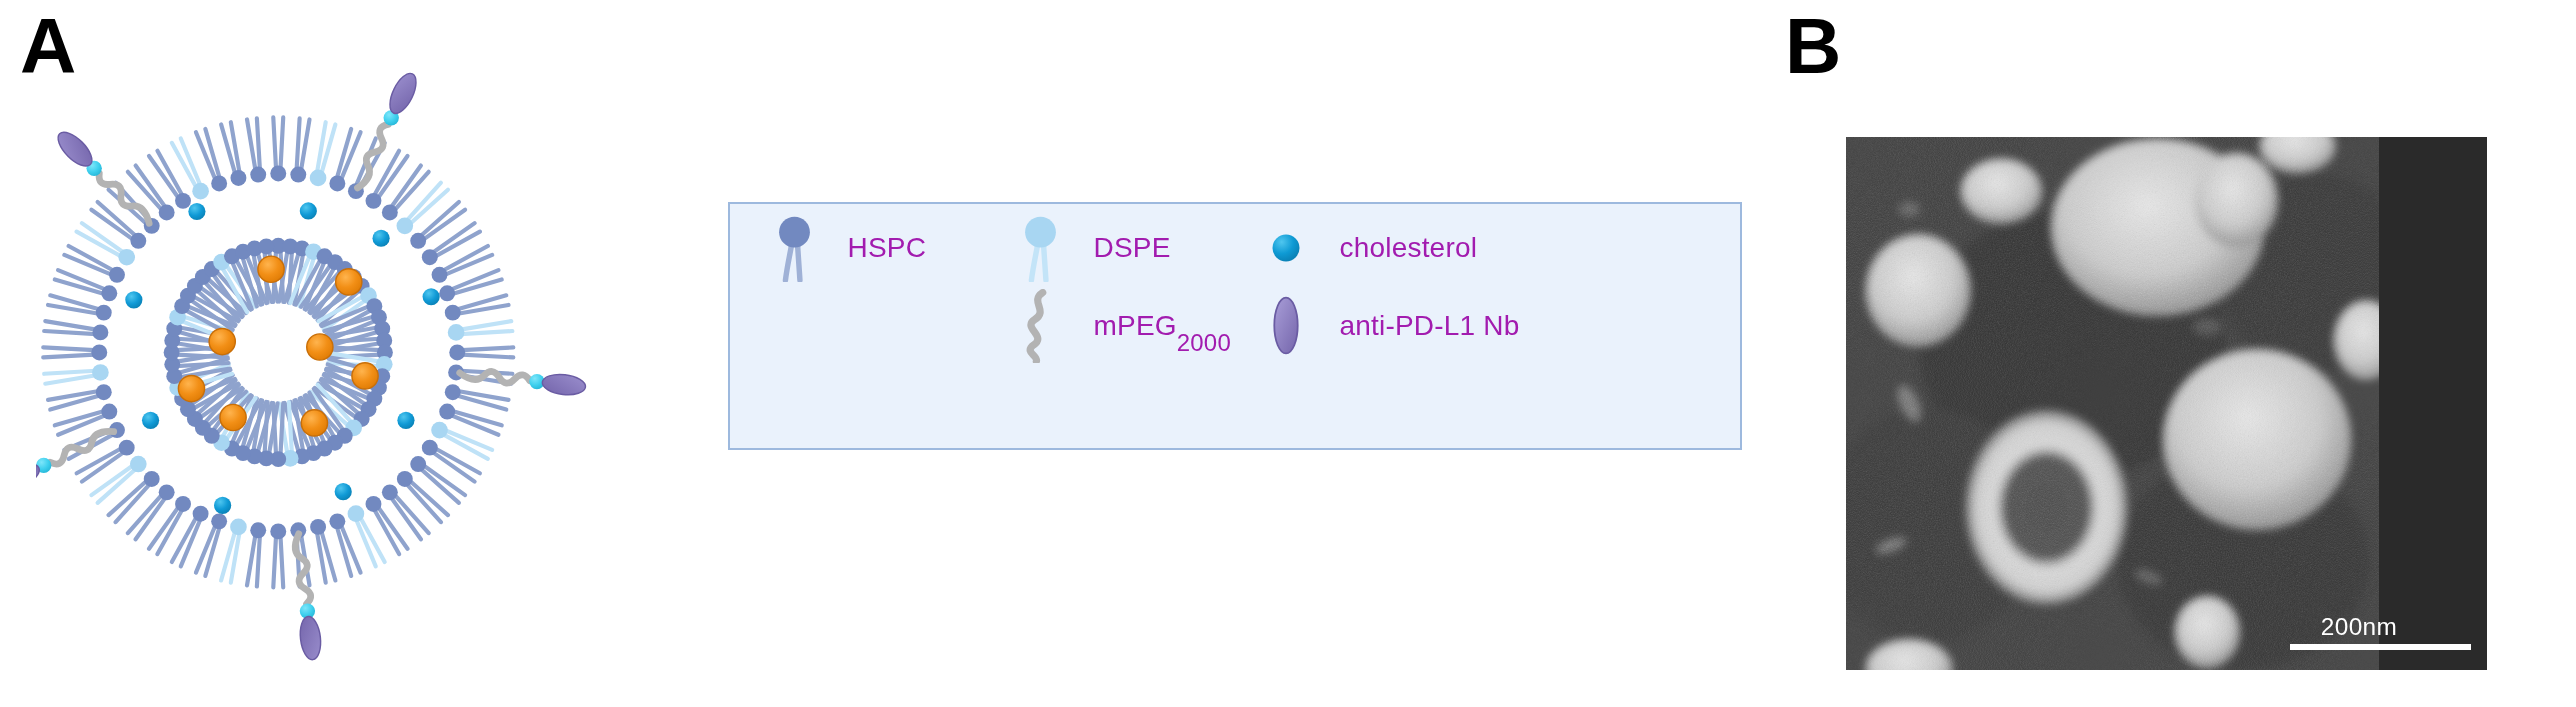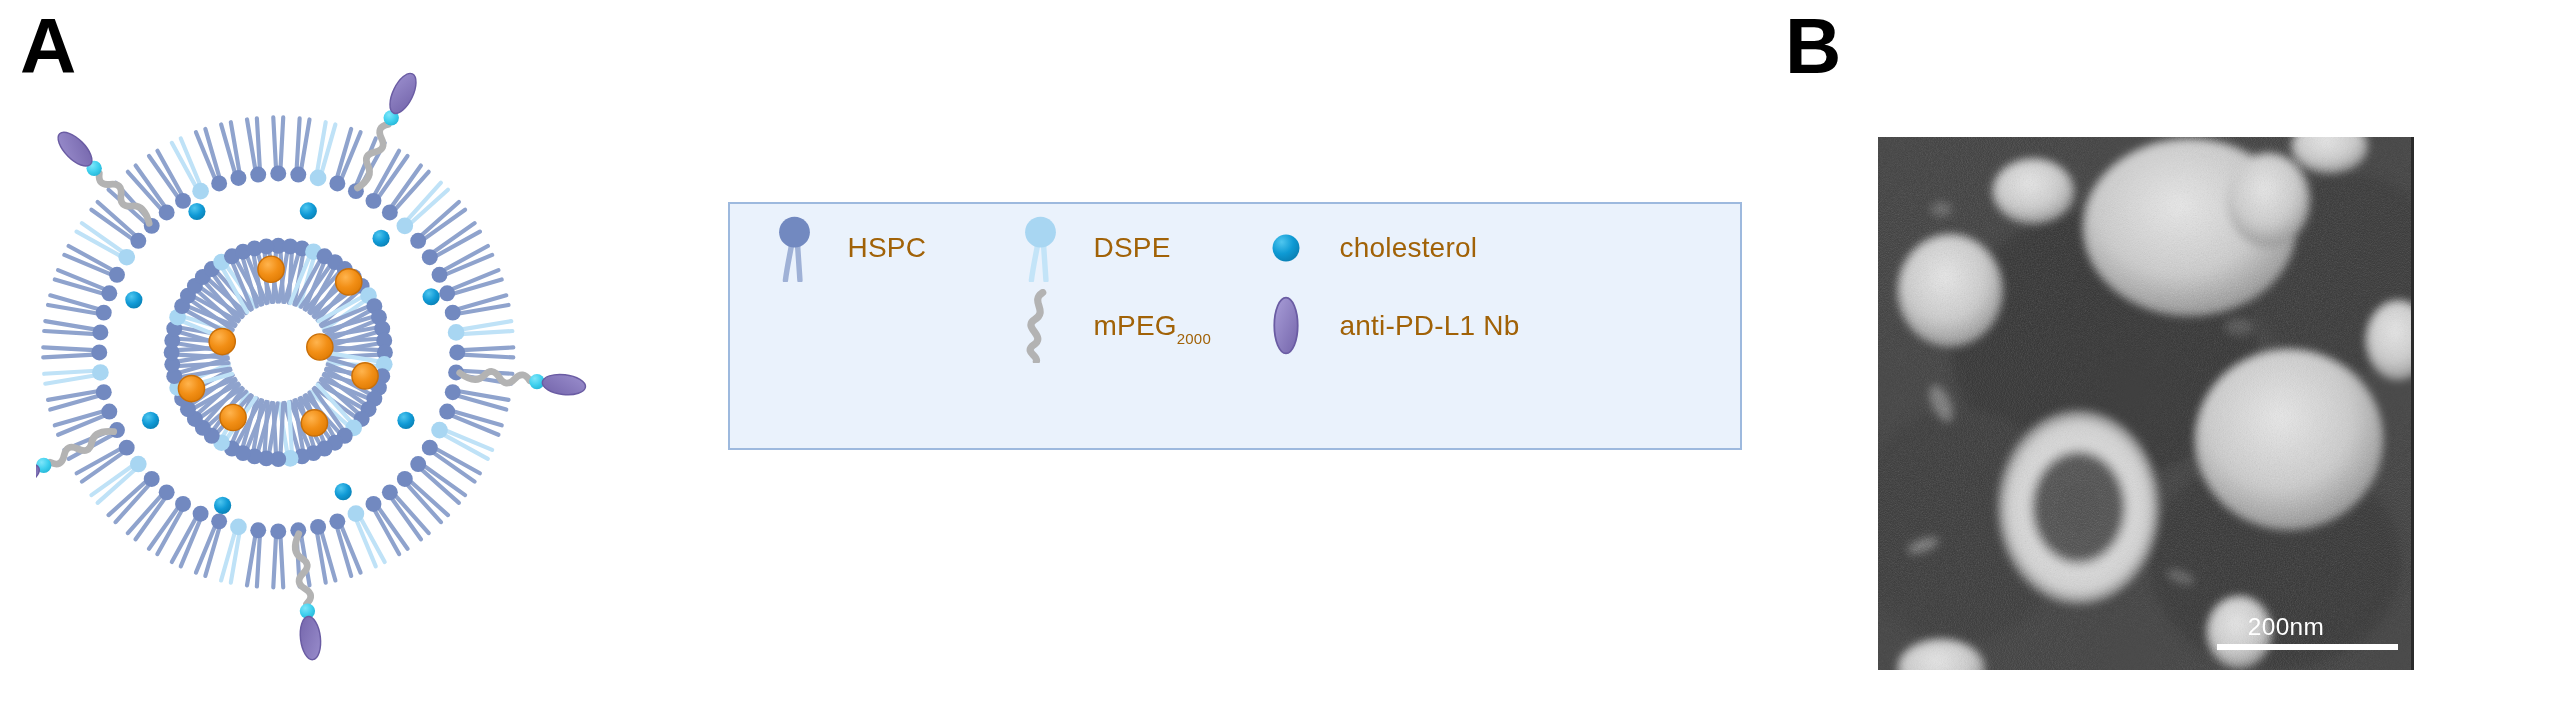--- a/index.html
+++ b/index.html
@@ -26,27 +26,27 @@
     position:absolute;left:0;top:0;width:100%;height:100%;
     display:grid;
     grid-template-columns:246px 246px 343px;
     grid-template-rows:1fr 1fr 1fr;
     align-items:center;
     padding:5.4px 0 5.4px 34px;box-sizing:border-box;
   }
   .legend-item{display:flex;align-items:center;gap:23.5px;}
   .legend-icon{width:60px;height:71px;display:flex;align-items:center;justify-content:center;flex:0 0 auto;}
   .legend-label{
-    font-size:28px;color:#a16207;white-space:nowrap;letter-spacing:0.2px;
+    font-size:28px;color:#a21caf;white-space:nowrap;letter-spacing:0.2px;
   }
-  .legend-label sub{font-size:15px;vertical-align:baseline;position:relative;top:9px;}
+  .legend-label sub{font-size:24px;vertical-align:baseline;position:relative;top:16px;}
 
   
-  #tem-wrap{position:absolute;left:1846px;top:137px;width:536px;height:533px;
-            overflow:hidden;background:#2a2a2a;margin-left:32px;}
+  #tem-wrap{position:absolute;left:1846px;top:137px;width:641px;height:533px;
+            overflow:hidden;background:#2a2a2a;}
   #tem-svg{display:block;position:absolute;left:0;top:0;}
   #scalebar-group{position:absolute;right:16.3px;bottom:20px;text-align:center;}
   #scalebar-label{color:#fff;font-size:24.4px;line-height:1;margin-bottom:4.5px;
                   letter-spacing:0.4px;text-align:left;padding-left:31px;}
   #scalebar-line{width:181px;height:6.3px;background:#ffffff;}
 </style>
 </head>
 <body>
 
 <div id="panel-a-letter" class="panel-letter">A</div>

